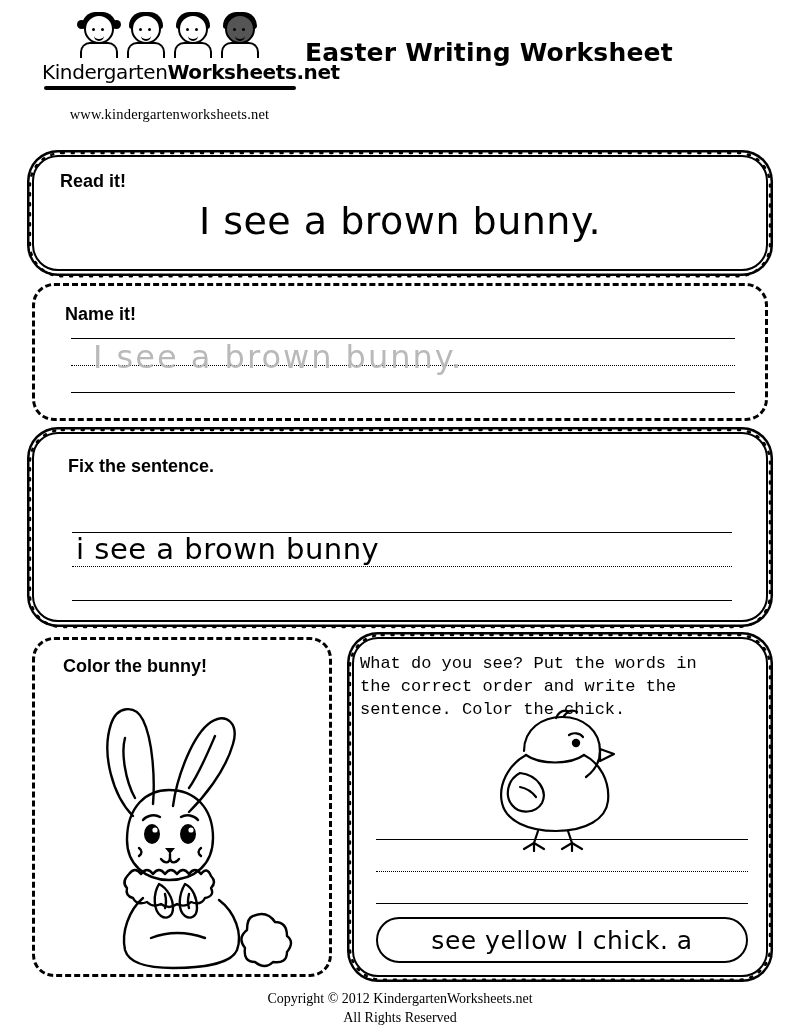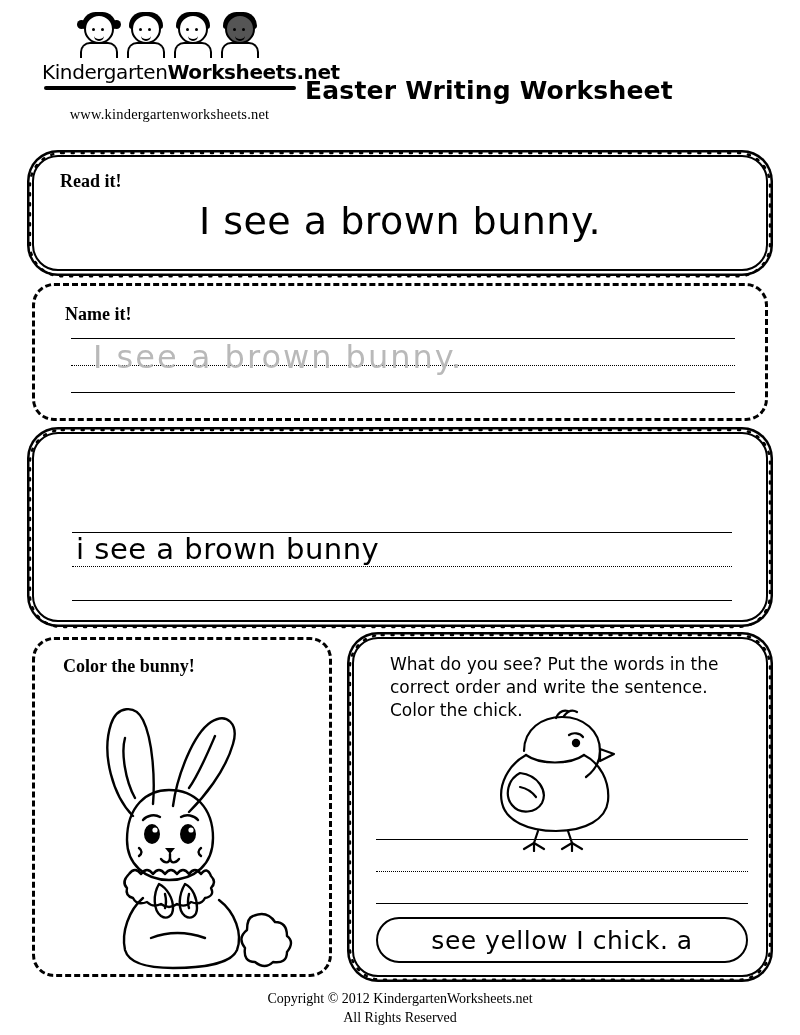--- a/index.html
+++ b/index.html
@@ -128,21 +128,20 @@
   }
 
   .title {
     position: absolute;
     left: 305px;
     top: 38px;
     font-family: "DejaVu Sans", sans-serif;
     font-size: 25px;
     font-weight: bold;
     letter-spacing: 0.2px;
-    margin-top: 38px;
   }
   .name-line {
     position: absolute;
     left: 425px;
     top: 120px;
     font-size: 20px;
     font-family: "Liberation Sans", sans-serif;
     white-space: nowrap;
   }
   .name-line .blank {
@@ -170,21 +169,21 @@
     inset: -9px;
     border-radius: 34px;
     pointer-events: none;
   }
   .dashed {
     border: 3px dashed #000;
     border-radius: 22px;
   }
 
   .box-label {
-    font-family: Liberation Serif, serif;
+    font-family: Liberation Sans, sans-serif;
     font-size: 18px;
     font-weight: bold;
     position: absolute;
   }
   .label-normal {
     font-family: "DejaVu Sans", sans-serif;
     font-size: 17px;
     font-weight: normal;
     position: absolute;
     line-height: 1.35;
@@ -258,21 +257,21 @@
   #bunny-art {
     position: absolute;
     left: 20px;
     top: 48px;
     width: 258px;
     height: 282px;
   }
 
   
   #chick-box { left: 352px; top: 637px; width: 416px; height: 340px; }
-  #chick-instructions { left: 36px; top: 14px; width: 360px; }
+  #chick-instructions { left: 6px; top: 14px; width: 360px; font-family: Liberation Mono, monospace; }
   #chick-art {
     position: absolute;
     left: 110px;
     top: 68px;
     width: 190px;
     height: 145px;
   }
   .chick-lines { position: absolute; left: 22px; width: 372px; top: 200px; height: 80px; }
   #word-bank {
     position: absolute;
@@ -371,20 +370,21 @@
     <div class="line-dotted" style="top:27px;"></div>
     <div class="line-solid" style="top:54px;"></div>
     <div id="trace-text">I see a brown bunny.</div>
   </div>
 </div>
 
 <div class="box scallop" id="fix-box">
   <svg class="scallop-dots" viewBox="0 0 754 208" preserveAspectRatio="none">
     <rect x="5" y="5" width="744" height="198" rx="32" ry="32" fill="none" stroke="#000" stroke-width="2.5" stroke-dasharray="2 8" stroke-linecap="round"></rect>
   </svg>
+  <div class="box-label" id="fix-label">Fix the sentence.</div>
   <div id="fix-text" class="handwrite">i see a brown bunny</div>
   <div class="fix-lines">
     <div class="line-solid" style="top:0px;"></div>
     <div class="line-dotted" style="top:34px;"></div>
     <div class="line-solid" style="top:68px;"></div>
   </div>
 </div>
 
 <div class="box dashed" id="bunny-box">
   <div class="box-label" id="bunny-label">Color the bunny!</div>

